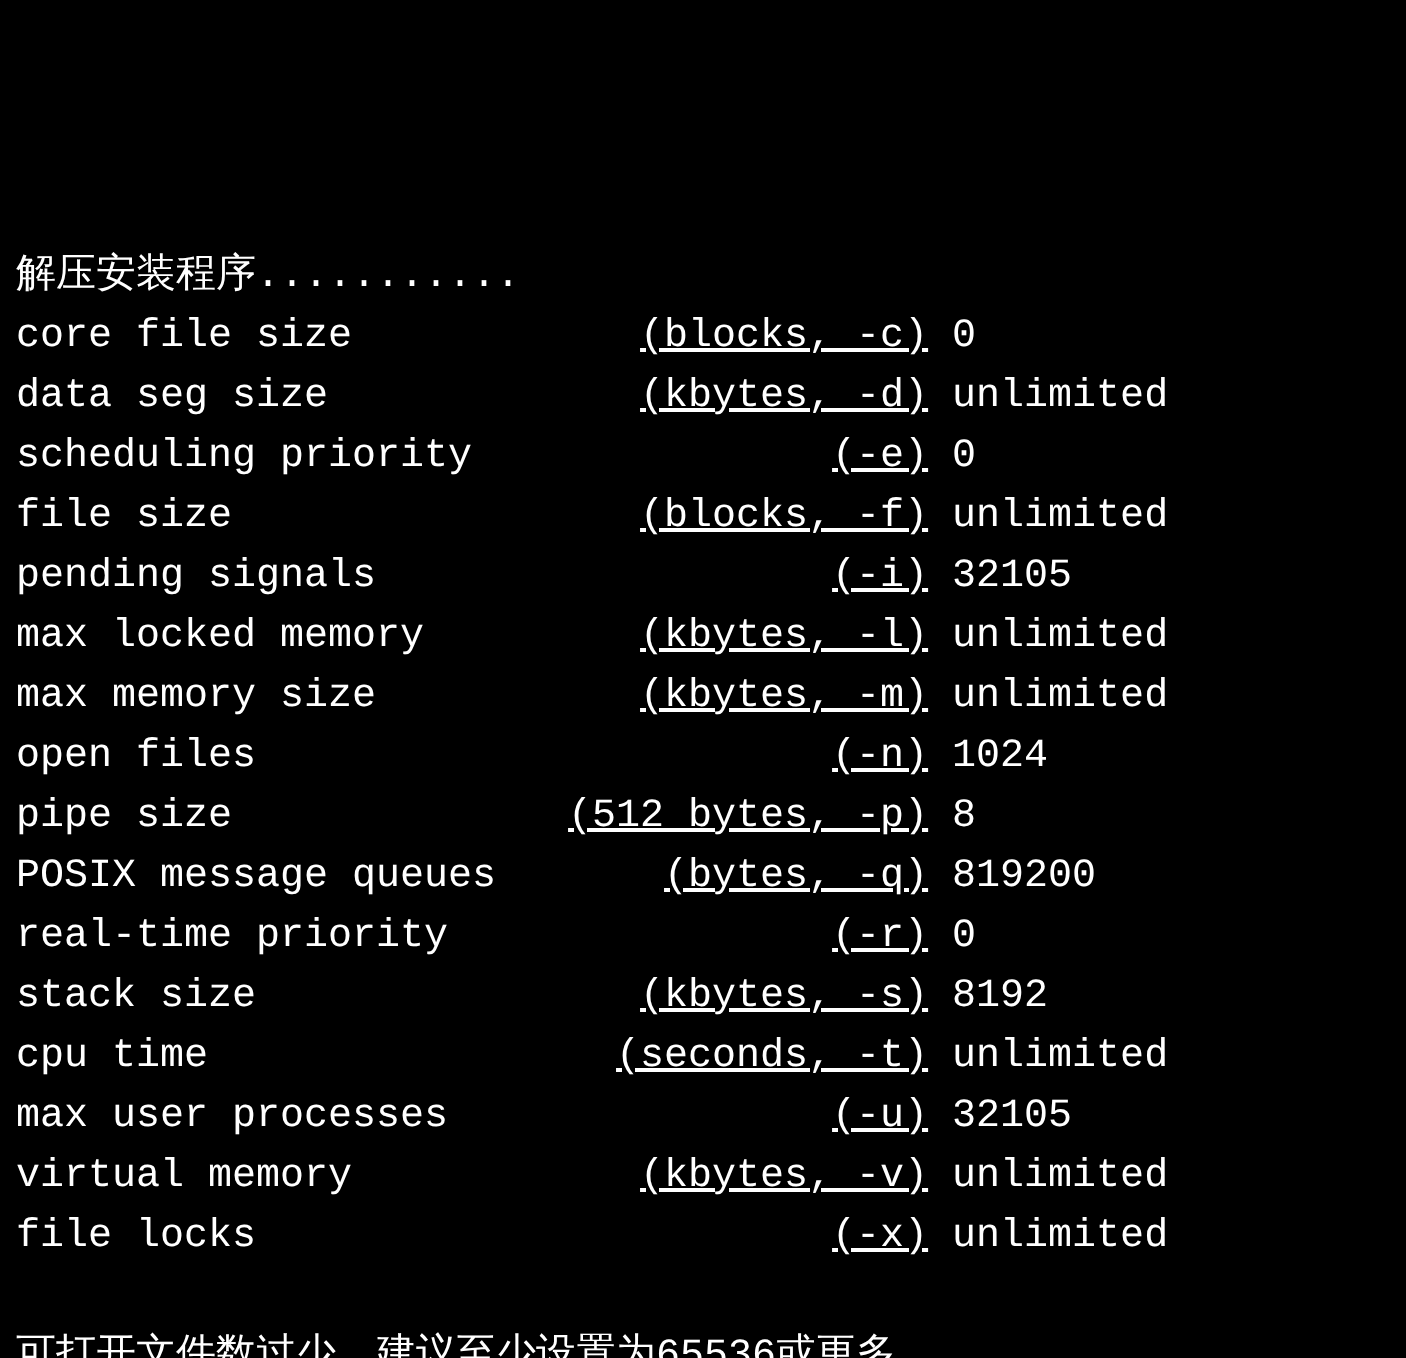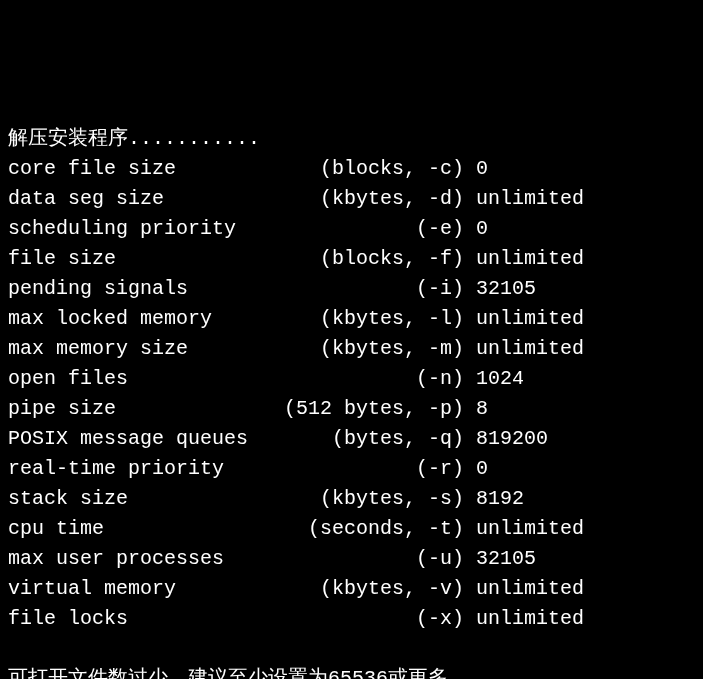--- a/index.html
+++ b/index.html
@@ -23,20 +23,21 @@
       display: block;
     }
     .col-name {
       display: inline-block;
       width: 23ch;
     }
     .col-unit {
       display: inline-block;
       width: 15ch;
       text-align: right;
+      text-decoration: underline;
     }
     .col-val {
       display: inline-block;
       padding-left: 1ch;
     }
   </style>
 </head>
 <body>
 
 

